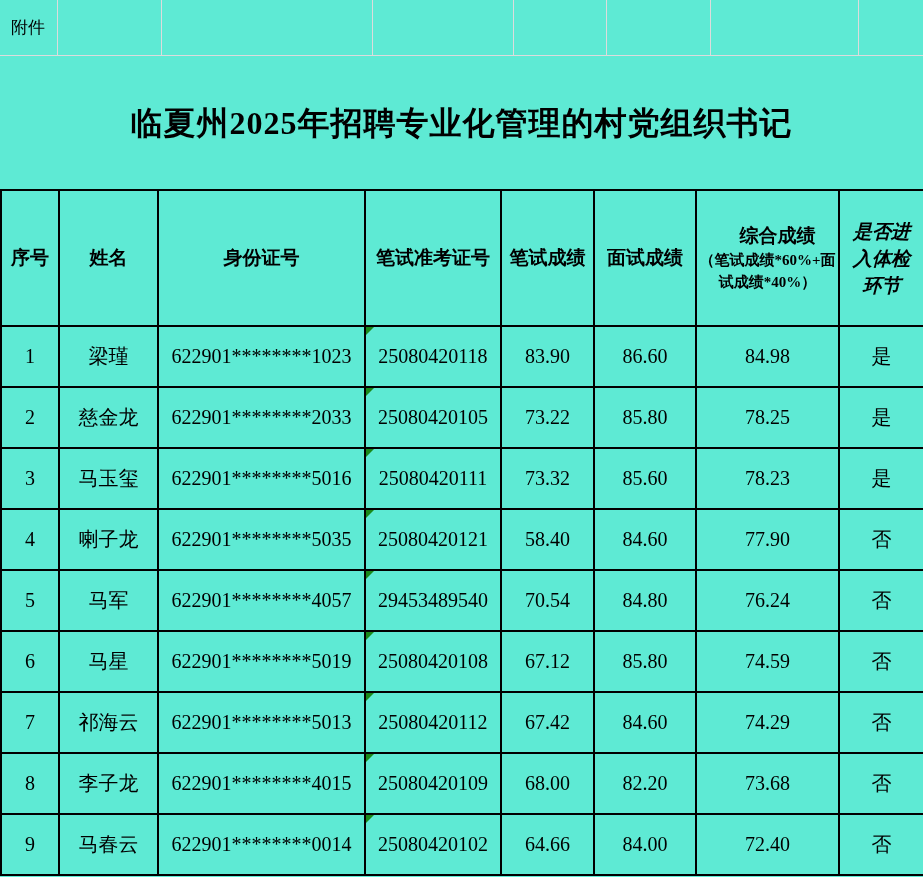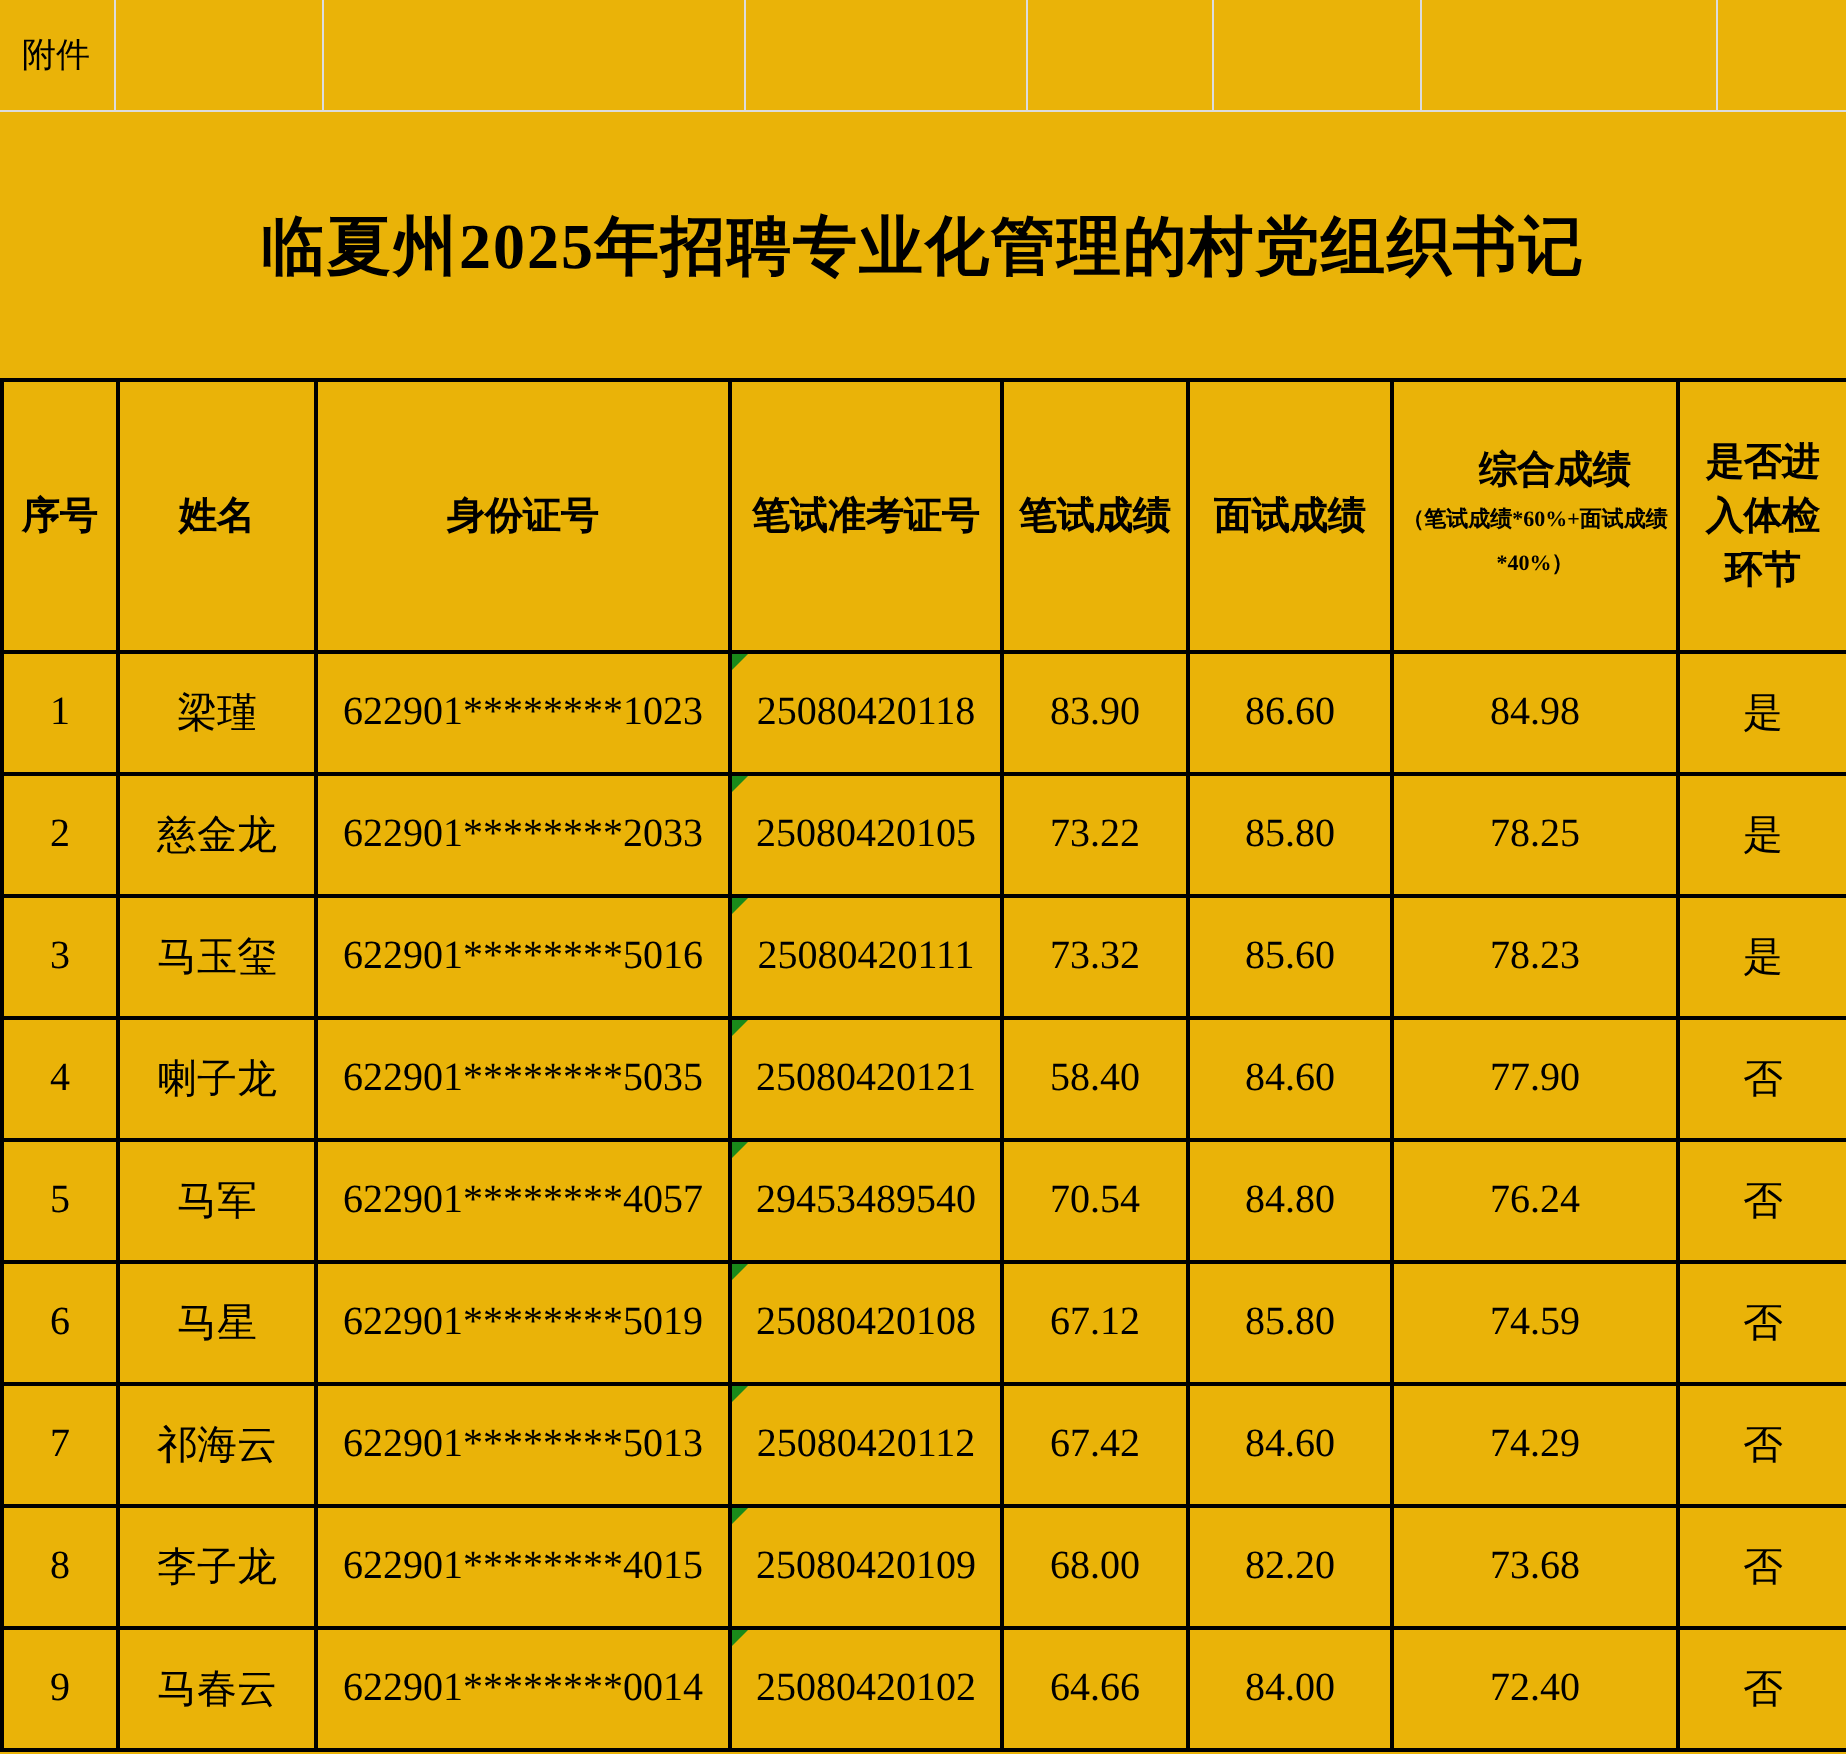--- a/index.html
+++ b/index.html
@@ -1,19 +1,19 @@
 <!DOCTYPE html>
 <html style="--marker: #1a8a1a;"><head>
 <meta charset="utf-8">
 <style>
   html,body { margin:0; padding:0; background:#ffffff; }
   .page {
     position:relative;
     width:923px; height:877px;
-    background:#eab308;
+    background:#5eead4;
     color:#000;
     font-family:"Liberation Serif","DejaVu Serif",serif;
     overflow:hidden;
   }
 
   
   .topstrip {
     display:flex;
     height:56px;
     border-bottom:1px solid #dcdcdc;
@@ -66,22 +66,22 @@
   table.results th {
     height:134px;
     font-size:19px;
     font-weight:bold;
   }
   table.results td {
     height:59px;
     font-size:20px;
   }
   .comp-title { font-size:19px; font-weight:bold; line-height:26px;padding-left:20px; }
-  .comp-sub   { font-size:11px; font-weight:bold; line-height:22px; padding:0 2px; }
-  .wrap-narrow { display:inline-block; width:64px; line-height:27px; }
+  .comp-sub   { font-size:15px; font-weight:bold; line-height:22px; padding:0 2px; }
+  .wrap-narrow { display:inline-block; width:64px; line-height:27px;font-style:italic; }
 
   
   .corner {
     position:absolute; top:0; left:0;
     width:0; height:0;
     border-top:8px solid var(--marker,#1a8a1a);
     border-right:8px solid transparent;
   }
 </style>
 </head>

